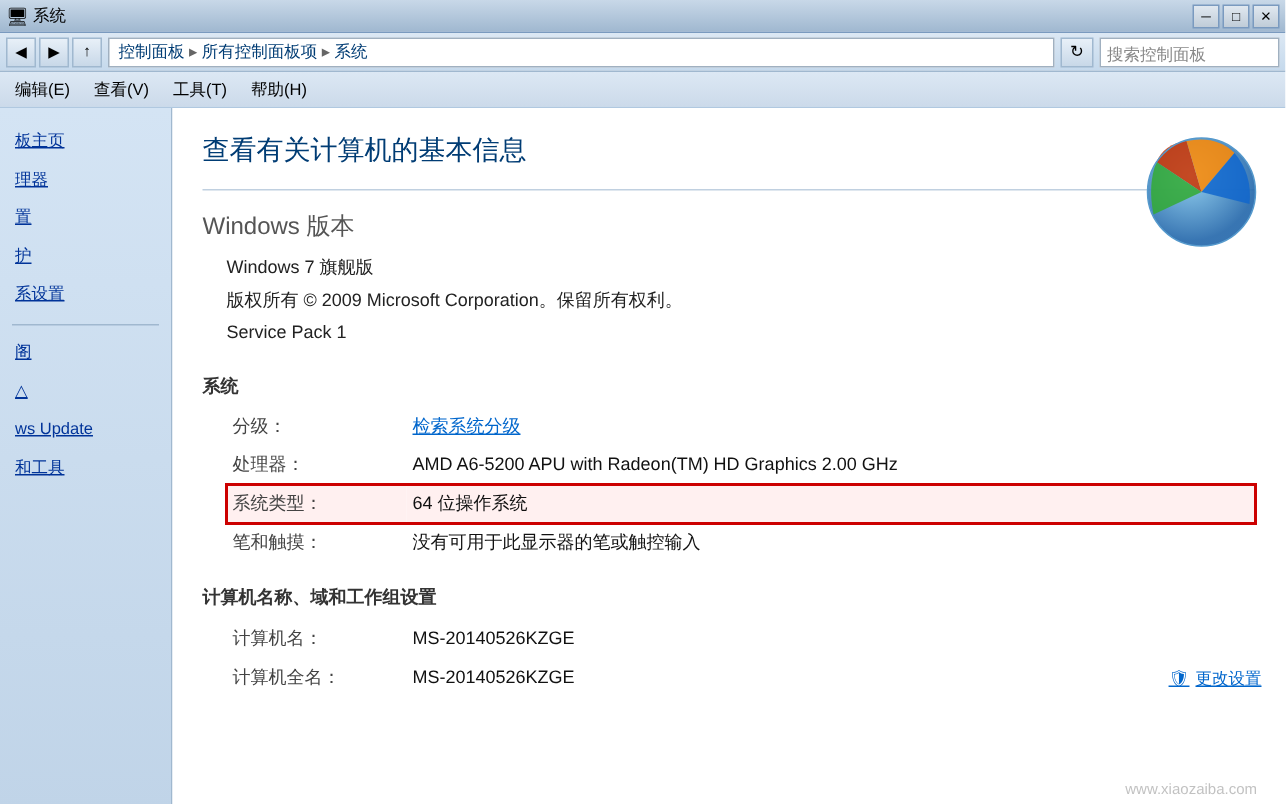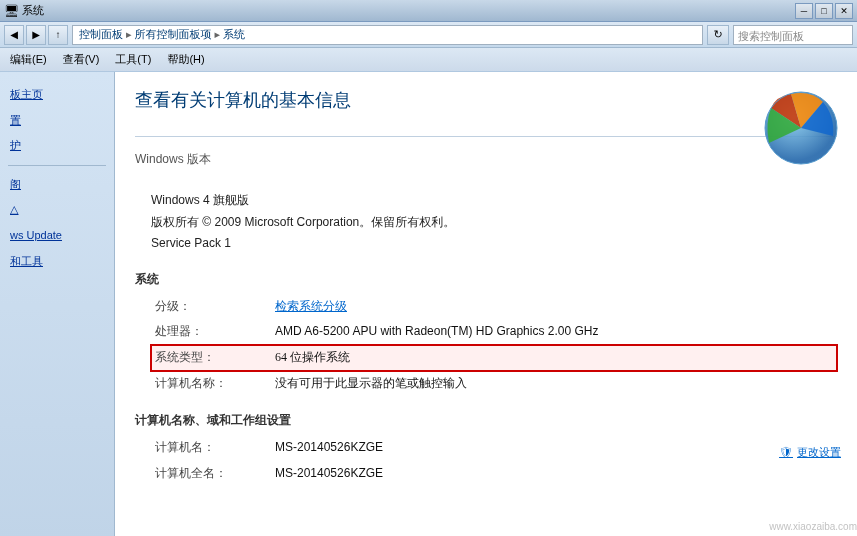--- a/index.html
+++ b/index.html
@@ -141,27 +141,27 @@
       padding: 16px 20px;
       overflow-y: auto;
       position: relative;
     }
     .page-title {
       font-size: 18px;
       font-weight: normal;
       color: #003c74;
       margin-bottom: 14px;
       border-bottom: 1px solid #c0d0e0;
-      padding-bottom: 24px;
+      padding-bottom: 14px;
     }
 
     .section-heading {
-      font-size: 12px;
+      font-size: 16px;
       color: #555;
-      margin-bottom: 22px;
+      margin-bottom: 6px;
       margin-top: 4px;
     }
 
     .info-block {
       margin-left: 16px;
       margin-bottom: 4px;
     }
     .info-line {
       font-size: 12px;
       line-height: 1.8;
@@ -198,21 +198,20 @@
     .info-table .link-cell {
       color: #0066cc;
       text-decoration: underline;
       cursor: pointer;
     }
 
     .highlighted-row {
       outline: 2px solid #cc0000;
       outline-offset: -1px;
       background: #fff0f0;
-      font-family: Liberation Serif, serif;
     }
 
     .windows-logo {
       position: absolute;
       top: 16px;
       right: 16px;
       width: 80px;
       height: 80px;
     }
 
@@ -291,22 +290,24 @@
   <div class="menu-item">编辑(E)</div>
   <div class="menu-item">查看(V)</div>
   <div class="menu-item">工具(T)</div>
   <div class="menu-item">帮助(H)</div>
 </div>
 
 <div class="main-area">
 
   <div class="sidebar">
     <div class="sidebar-item">板主页</div>
+    <div class="sidebar-item">理器</div>
     <div class="sidebar-item">置</div>
     <div class="sidebar-item">护</div>
+    <div class="sidebar-item">系设置</div>
     <div class="sidebar-divider"></div>
     <div class="sidebar-item">阁</div>
     <div class="sidebar-item">△</div>
     <div class="sidebar-item">ws Update</div>
     <div class="sidebar-item">和工具</div>
   </div>
 
   <div class="content">
 
     <div class="windows-logo">
@@ -328,42 +329,42 @@
 
         <path d="M40,40 L62,14 Q74,28 72,48 Z" fill="#1166cc" opacity="0.85"></path>
         <circle cx="40" cy="40" r="36" fill="none" stroke="#5599cc" stroke-width="1"></circle>
       </svg>
     </div>
 
     <div class="page-title">查看有关计算机的基本信息</div>
 
     <div class="section-heading">Windows 版本</div>
     <div class="info-block">
-      <div class="info-line">Windows 4 旗舰版</div>
+      <div class="info-line">Windows 7 旗舰版</div>
       <div class="info-line">版权所有 © 2009 Microsoft Corporation。保留所有权利。</div>
       <div class="info-line">Service Pack 1</div>
     </div>
 
     <div class="section-title">系统</div>
     <table class="info-table">
       <tbody>
           <tr>
         <td class="label-cell">分级：</td>
         <td class="value-cell link-cell">检索系统分级</td>
       </tr>
       <tr>
         <td class="label-cell">处理器：</td>
         <td class="value-cell">AMD A6-5200 APU with Radeon(TM) HD Graphics       2.00 GHz</td>
       </tr>
       <tr class="highlighted-row">
         <td class="label-cell">系统类型：</td>
         <td class="value-cell">64 位操作系统</td>
       </tr>
       <tr>
-        <td class="label-cell">计算机名称：</td>
+        <td class="label-cell">笔和触摸：</td>
         <td class="value-cell">没有可用于此显示器的笔或触控输入</td>
       </tr>
     </tbody>
       </table>
 
     <div class="section-title">计算机名称、域和工作组设置</div>
     <table class="info-table">
       <tbody>
           <tr>
         <td class="label-cell">计算机名：</td>
@@ -374,18 +375,18 @@
         <td class="value-cell">MS-20140526KZGE</td>
       </tr>
     </tbody>
       </table>
 
     <div class="change-settings-btn">
       <span>🛡</span>
       <span>更改设置</span>
     </div>
 
-    <div style="position:absolute;bottom:8px;right:0;opacity:0.6;font-size:10px;color:#999;">
+    <div style="position:absolute;bottom:8px;right:19px;opacity:0.6;font-size:10px;color:#999;">
       www.xiaozaiba.com
     </div>
 
   </div>
 </div>
 
 </body></html>

